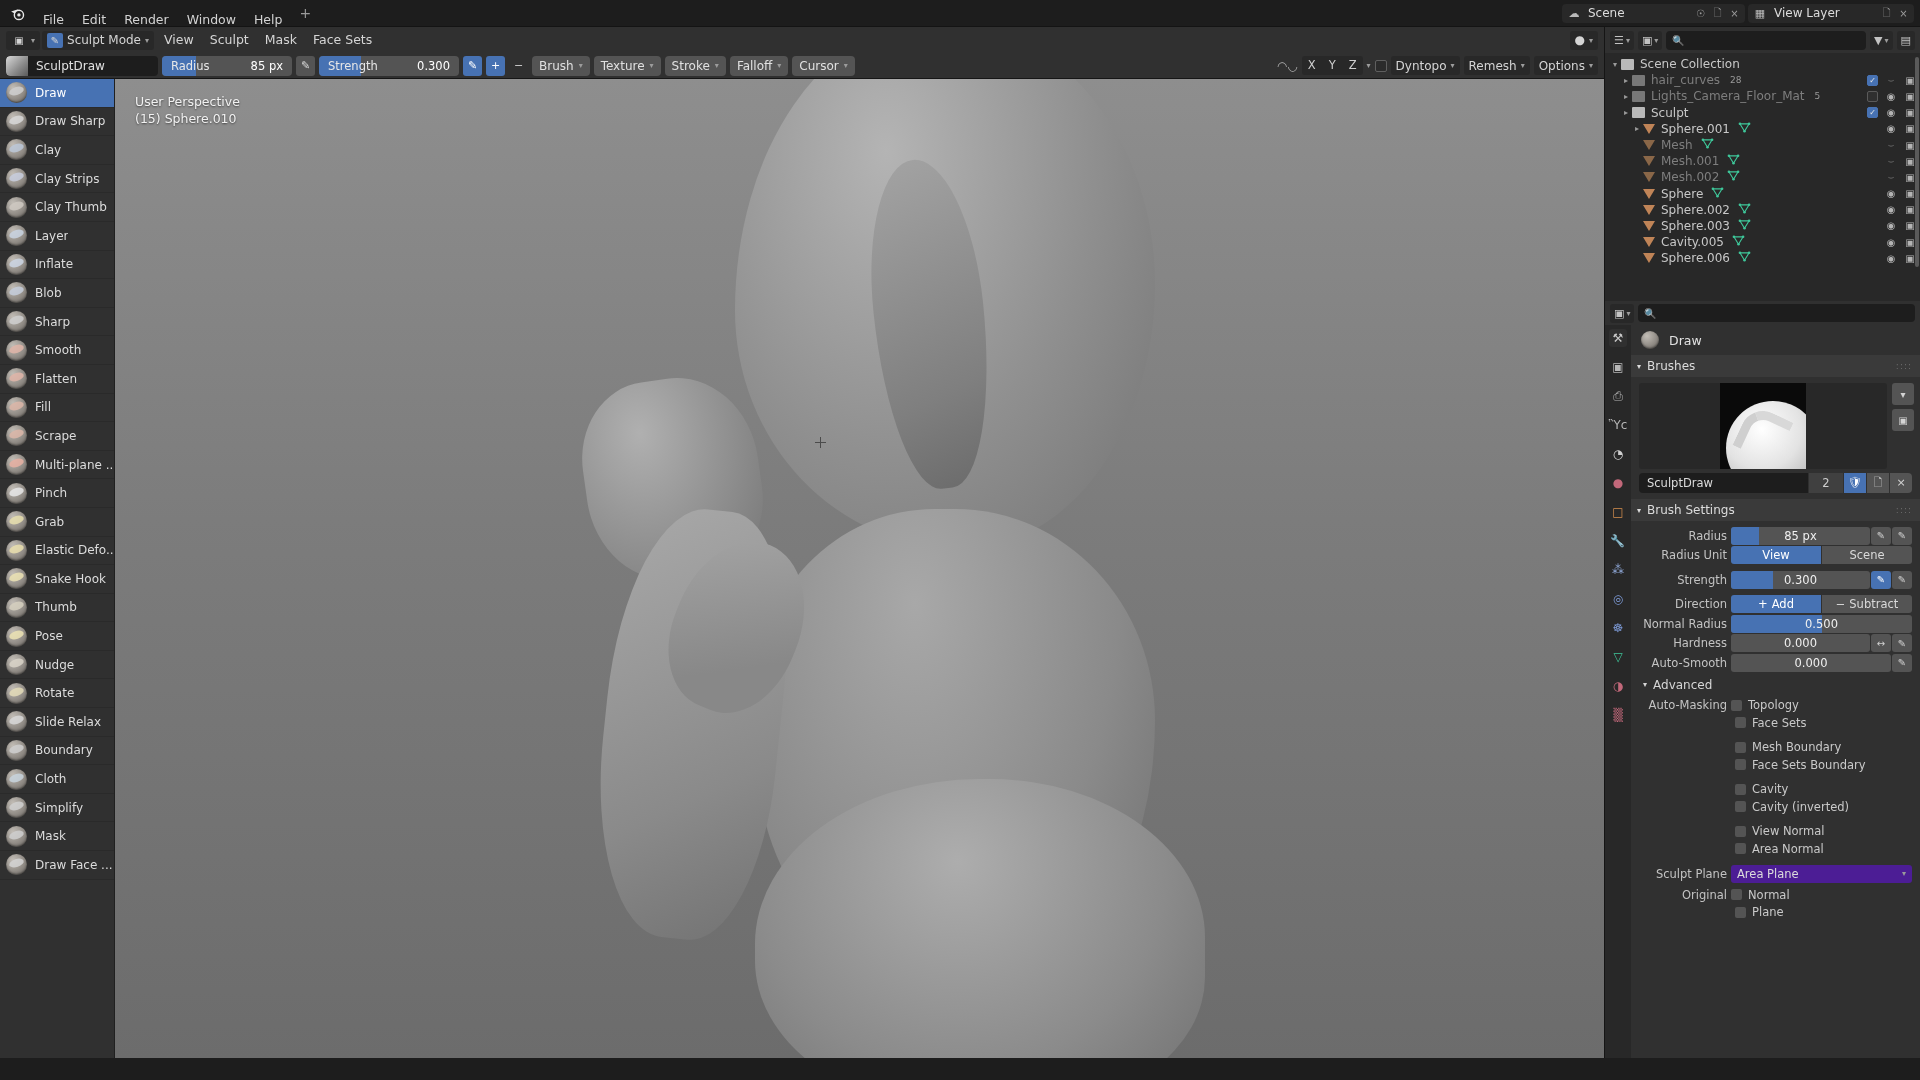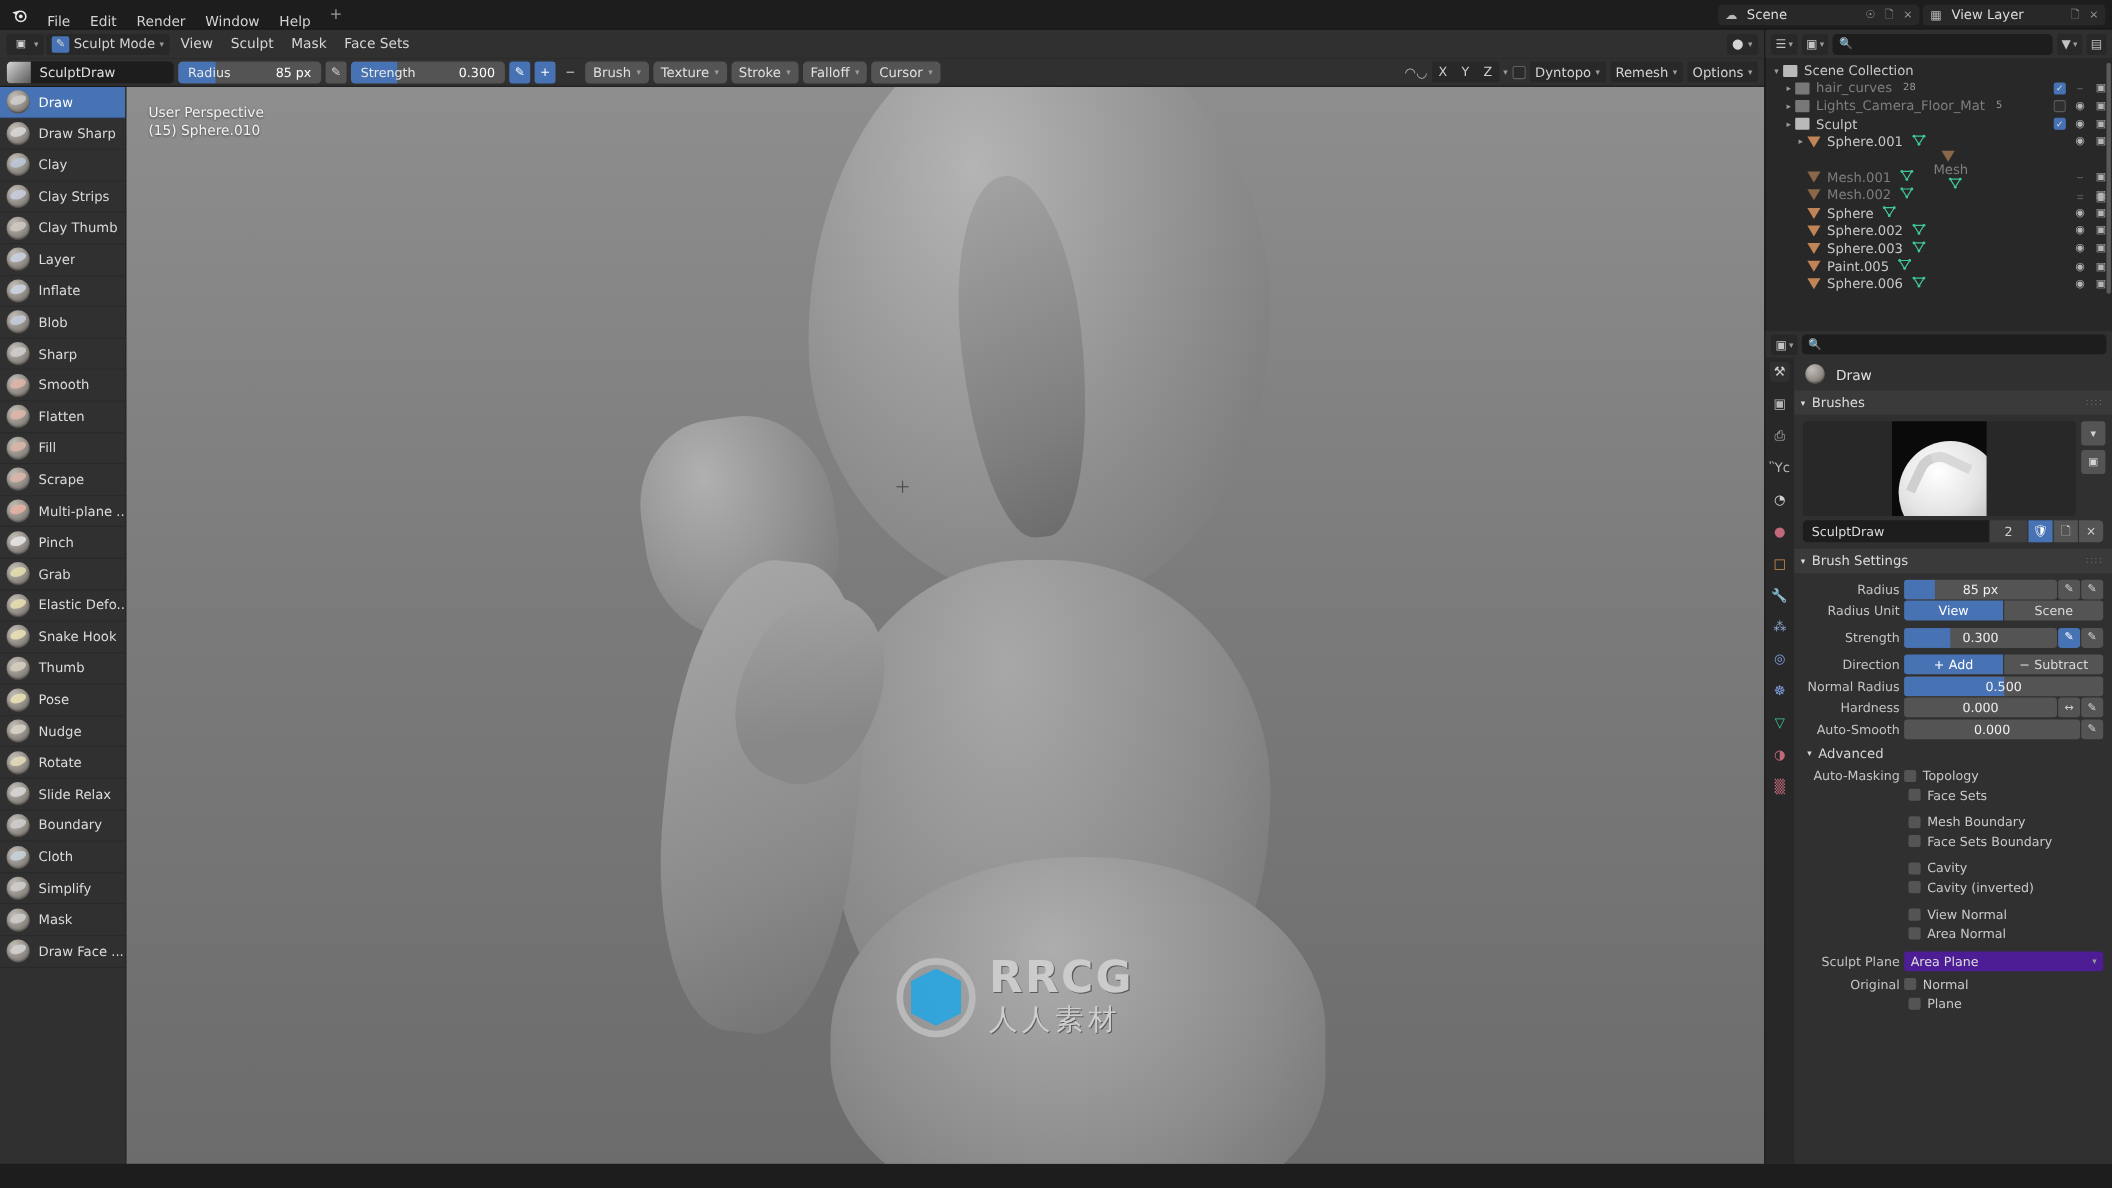--- a/index.html
+++ b/index.html
@@ -516,29 +516,20 @@
     <div class="blob torso"></div>
     <div class="blob hip"></div>
     <div class="blob arm-upper"></div>
     <div class="blob arm-lower"></div>
     <div class="blob thumb-b"></div>
     <div class="vp-text">
       <div>User Perspective</div>
       <div>(15) Sphere.010</div>
     </div>
     <div class="cursor-cross"></div>
-    <div class="watermark">
-      <div class="wm-circle">
-        <div class="wm-inner"></div>
-      </div>
-      <div>
-        <div class="wm-txt">RRCG</div>
-        <div class="wm-sub">人人素材</div>
-      </div>
-    </div>
   </div>
 
   <div class="outliner">
     <div class="ol-header">
       <div class="ol-icobtn">☰<span class="caret">▾</span></div>
       <div class="ol-icobtn">▣<span class="caret">▾</span></div>
       <div class="ol-search">
         <span style="font-size:10px;color:#9c9c9c;">🔍</span>
         <span class="ph" title=""></span>
       </div>
@@ -593,21 +584,21 @@
                 <circle cx="2" cy="2" r="1.4" fill="#3ec79a"></circle>
                 <circle cx="12" cy="2" r="1.4" fill="#3ec79a"></circle>
                 <circle cx="7" cy="10" r="1.4" fill="#3ec79a"></circle>
               </svg></span>
             <div class="ol-rt">
               <span style="width: 11px;"></span>
               <span class="eye">◉</span>
               <span class="cam">▣</span>
             </div>
           </div>
-          <div class="ol-row dim" style="padding-left: 26px; flex-direction: column;">
+          <div class="ol-row dim" style="padding-left: 26px;">
             <span class="tri"></span>
             <span class="mesh-tri dim2" style="margin-right: 6px;"></span>
             <span class="nm">Mesh</span>
             <span style="margin-left: 8px; display: inline-block;"><svg width="13" height="11" viewBox="0 0 14 12">
                 <path d="M2 2 L12 2 L7 10 Z" fill="none" stroke="#3ec79a" stroke-width="1.2"></path>
                 <circle cx="2" cy="2" r="1.4" fill="#3ec79a"></circle>
                 <circle cx="12" cy="2" r="1.4" fill="#3ec79a"></circle>
                 <circle cx="7" cy="10" r="1.4" fill="#3ec79a"></circle>
               </svg></span>
             <div class="ol-rt">
@@ -692,21 +683,21 @@
               </svg></span>
             <div class="ol-rt">
               <span style="width: 11px;"></span>
               <span class="eye">◉</span>
               <span class="cam">▣</span>
             </div>
           </div>
           <div class="ol-row" style="padding-left: 26px;">
             <span class="tri"></span>
             <span class="mesh-tri" style="margin-right: 6px;"></span>
-            <span class="nm">Paint.005</span>
+            <span class="nm">Cavity.005</span>
             <span style="margin-left: 8px; display: inline-block;"><svg width="13" height="11" viewBox="0 0 14 12">
                 <path d="M2 2 L12 2 L7 10 Z" fill="none" stroke="#3ec79a" stroke-width="1.2"></path>
                 <circle cx="2" cy="2" r="1.4" fill="#3ec79a"></circle>
                 <circle cx="12" cy="2" r="1.4" fill="#3ec79a"></circle>
                 <circle cx="7" cy="10" r="1.4" fill="#3ec79a"></circle>
               </svg></span>
             <div class="ol-rt">
               <span style="width: 11px;"></span>
               <span class="eye">◉</span>
               <span class="cam">▣</span>

